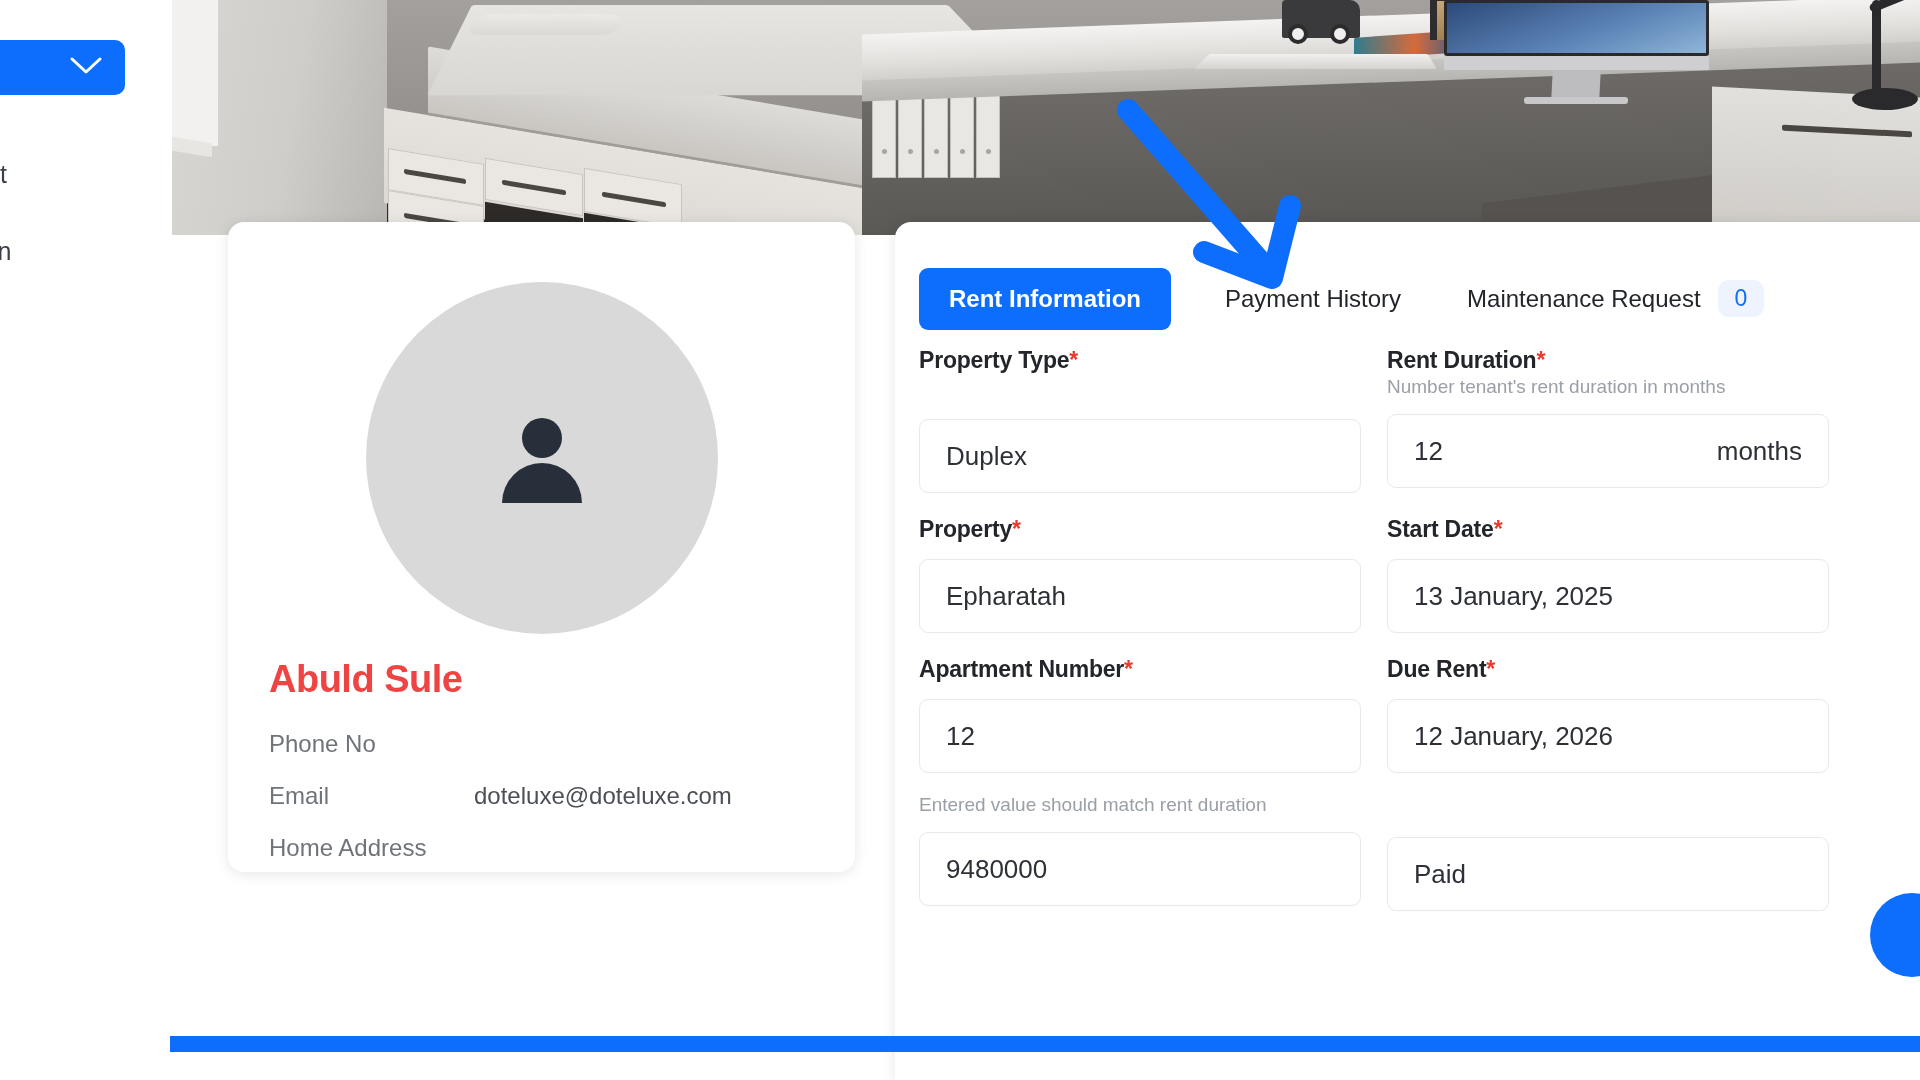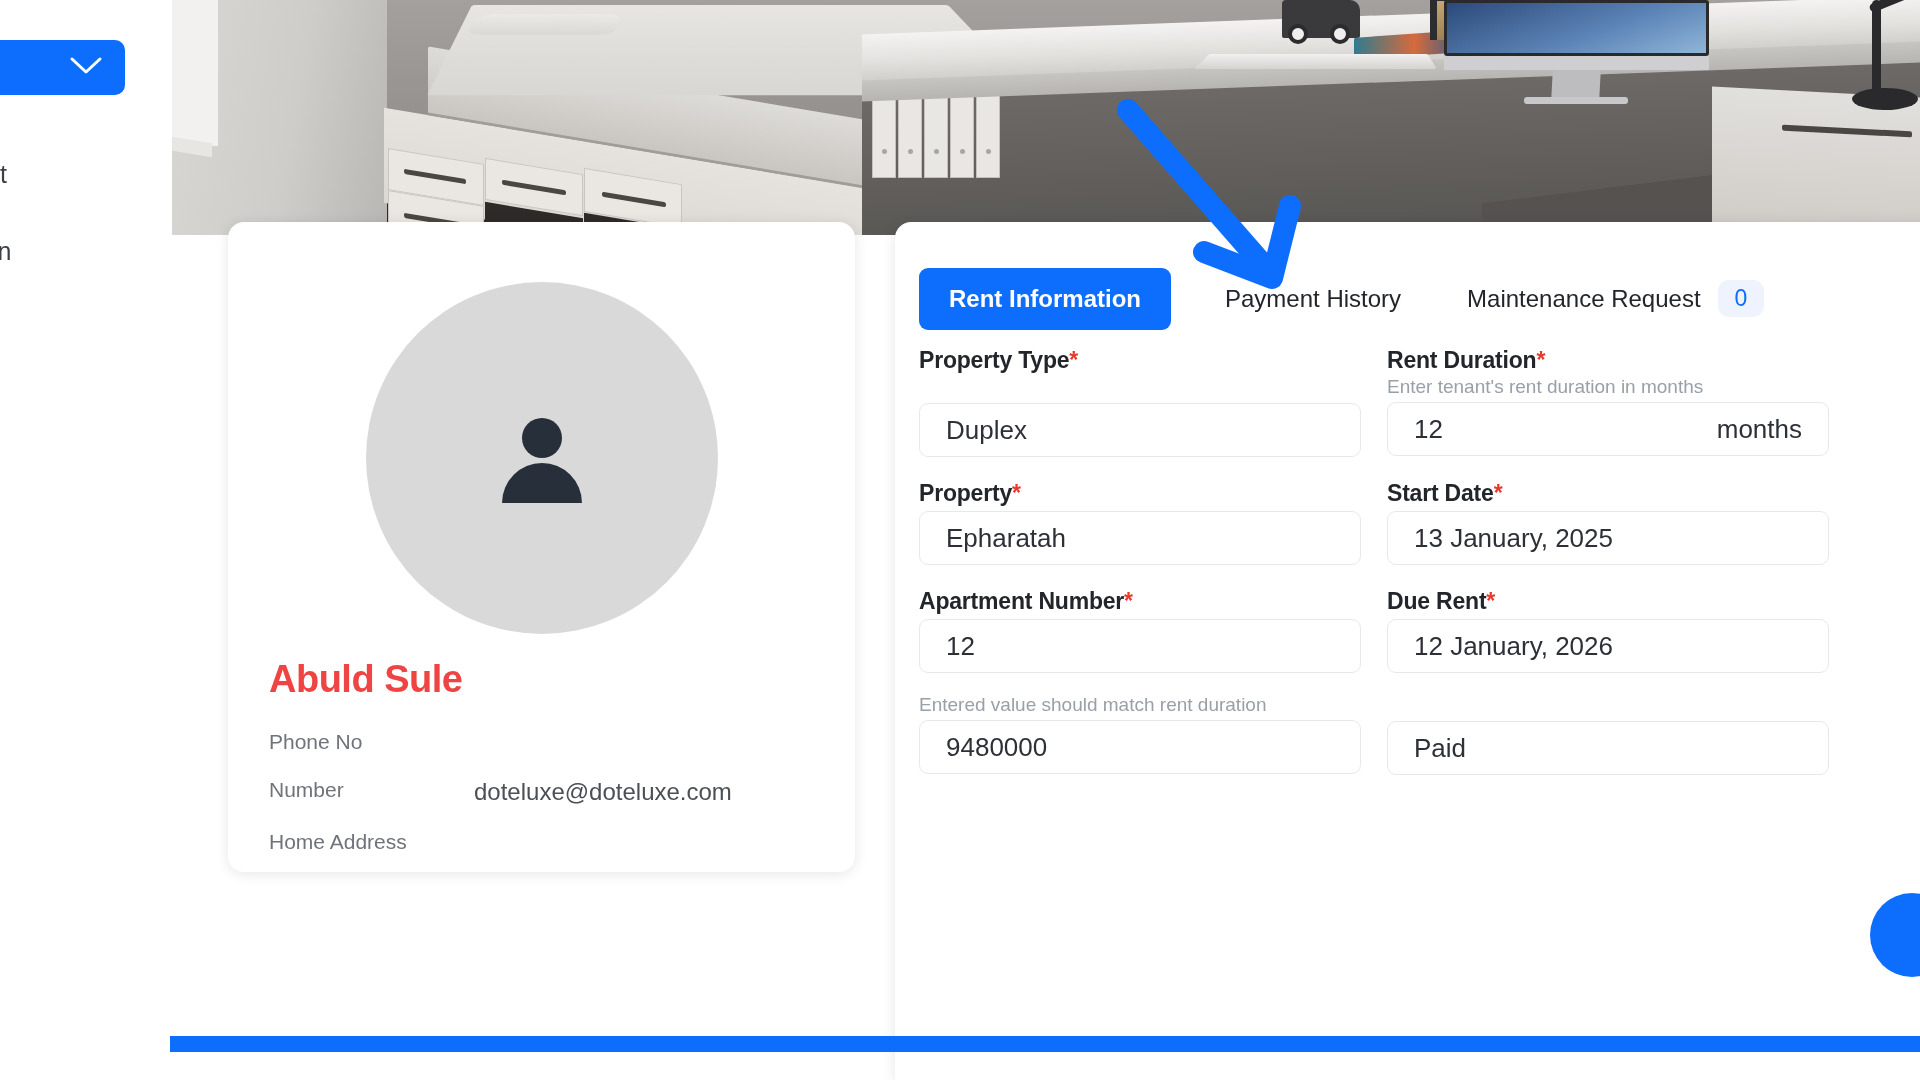--- a/index.html
+++ b/index.html
@@ -133,21 +133,21 @@
     background:#d9d9d9;
     display:flex; align-items:center; justify-content:center;
   }
   .avatar svg { display:block; }
   .profile-name {
     position:absolute; left:41px; top:436px;
     font-size:38px; font-weight:bold; color:#ef4444; letter-spacing:-0.5px;
   }
   .profile-rows { position:absolute; left:41px; top:508px; width:540px; }
   .profile-row { display:flex; margin-bottom:24px; }
-  .pr-label { width:205px; font-size:21px; color:#6f737a; }
+  .pr-label { width:205px; font-size:24px; color:#6f737a; }
   .pr-value { font-size:24px; color:#4b4f56; }
 
   
   .form-card {
     position:absolute; left:895px; top:222px;
     width:1060px; height:858px;
     background:#ffffff;
     border-radius:16px 0 0 0;
     box-shadow: 0 2px 14px rgba(0,0,0,0.10);
     z-index: 6;
@@ -185,29 +185,29 @@
   }
   .field { margin-bottom: 23px; }
   .field-label {
     font-size:23px; font-weight:bold; color:#22252a; letter-spacing:-0.2px;
     margin-bottom:4px;
   }
   .req { color:#e8392c; font-weight:bold; }
   .field-hint { font-size:19px; color:#9aa0a8; margin-top:-2px; margin-bottom:4px; }
   .field-spacer { height:25px; }
   .input {
-    height:54px;
+    height:74px;
     border:1px solid #e7e8ea;
     border-radius:9px;
     display:flex; align-items:center;
     padding:0 26px;
     font-size:26px; color:#2d3137;
     background:#fff;
     justify-content: space-between;
-    margin-top: 0;
+    margin-top: 16px;
   }
   .input .suffix { font-size:26px; color:#2d3137; }
 
   
   .fab {
     position:absolute; right:-34px; top:893px;
     width:84px; height:84px; border-radius:50%;
     background:#0d6efd;
     z-index: 9;
   }
@@ -309,21 +309,21 @@
         </svg>
       </span>
     </div>
     <div class="profile-name">Abuld Sule</div>
     <div class="profile-rows">
       <div class="profile-row">
         <div class="pr-label">Phone No</div>
         <div class="pr-value"></div>
       </div>
       <div class="profile-row">
-        <div class="pr-label">Number</div>
+        <div class="pr-label">Email</div>
         <div class="pr-value">doteluxe@doteluxe.com</div>
       </div>
       <div class="profile-row">
         <div class="pr-label">Home Address</div>
         <div class="pr-value"></div>
       </div>
     </div>
   </div>
 
   <div class="form-card">
@@ -345,21 +345,21 @@
         <div class="field-spacer"></div>
         <div class="input">
           <span>Duplex</span>
         </div>
       </div>
 
       <div class="field">
         <div class="field-label">
           <span>Rent Duration</span><span class="req">*</span>
         </div>
-        <div class="field-hint">Enter tenant's rent duration in months</div>
+        <div class="field-hint">Number tenant's rent duration in months</div>
         <div class="input">
           <span>12</span>
           <span class="suffix">months</span>
         </div>
       </div>
 
       <div class="field">
         <div class="field-label">
           <span>Property</span><span class="req">*</span>
         </div>

